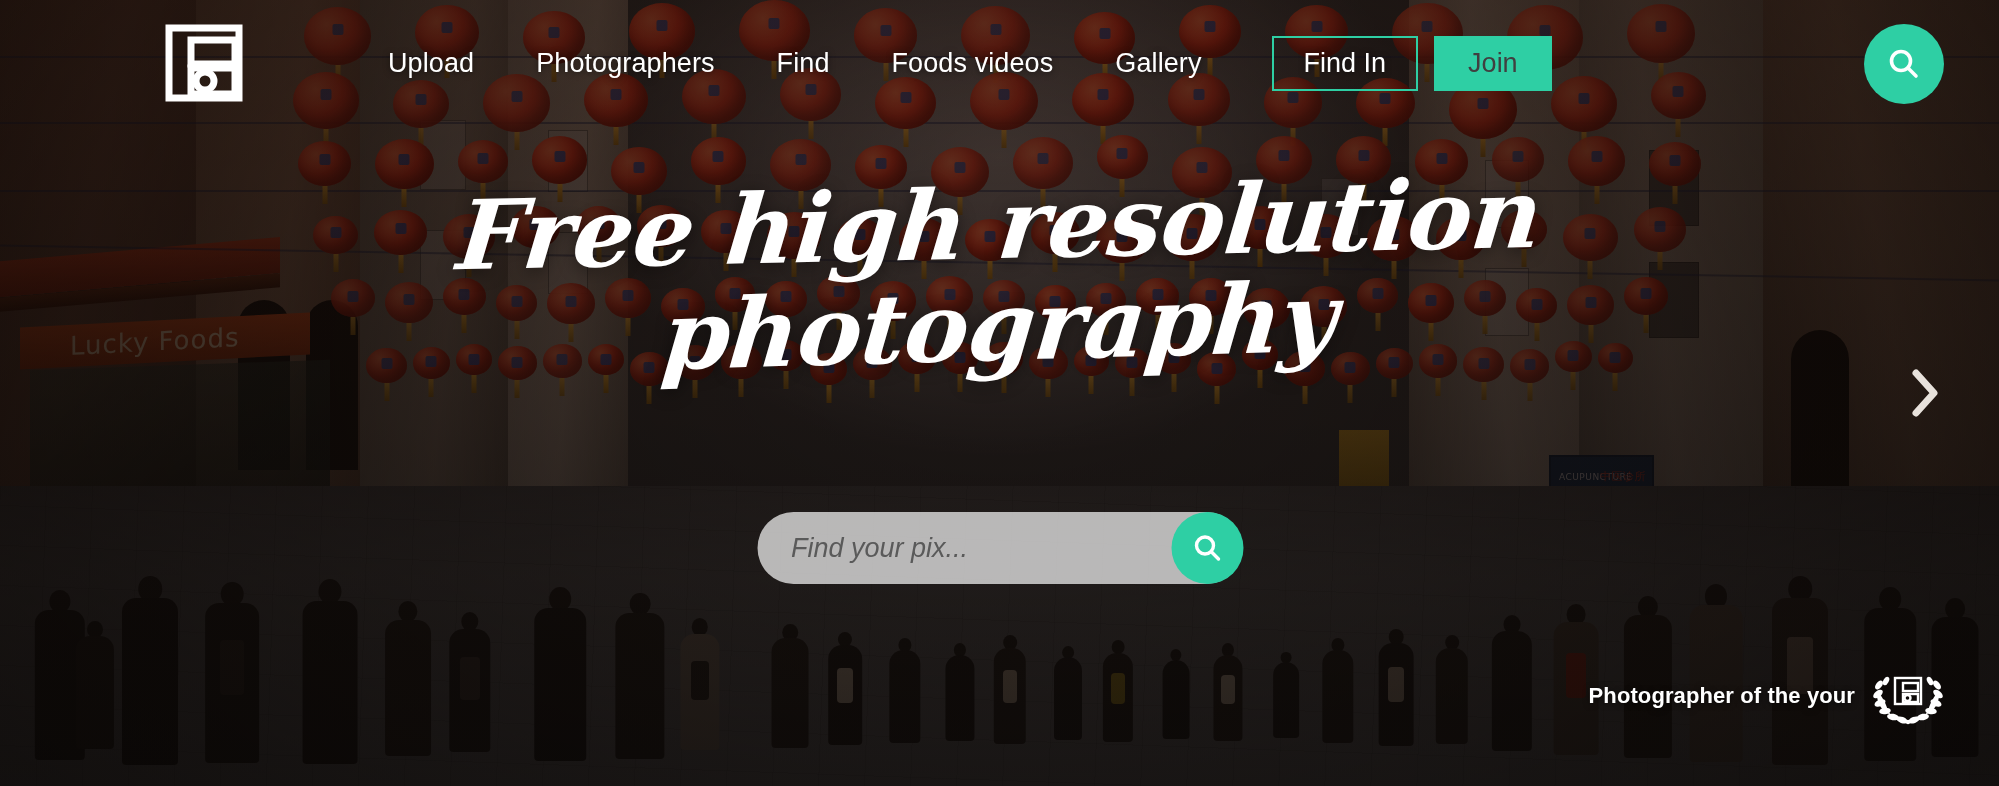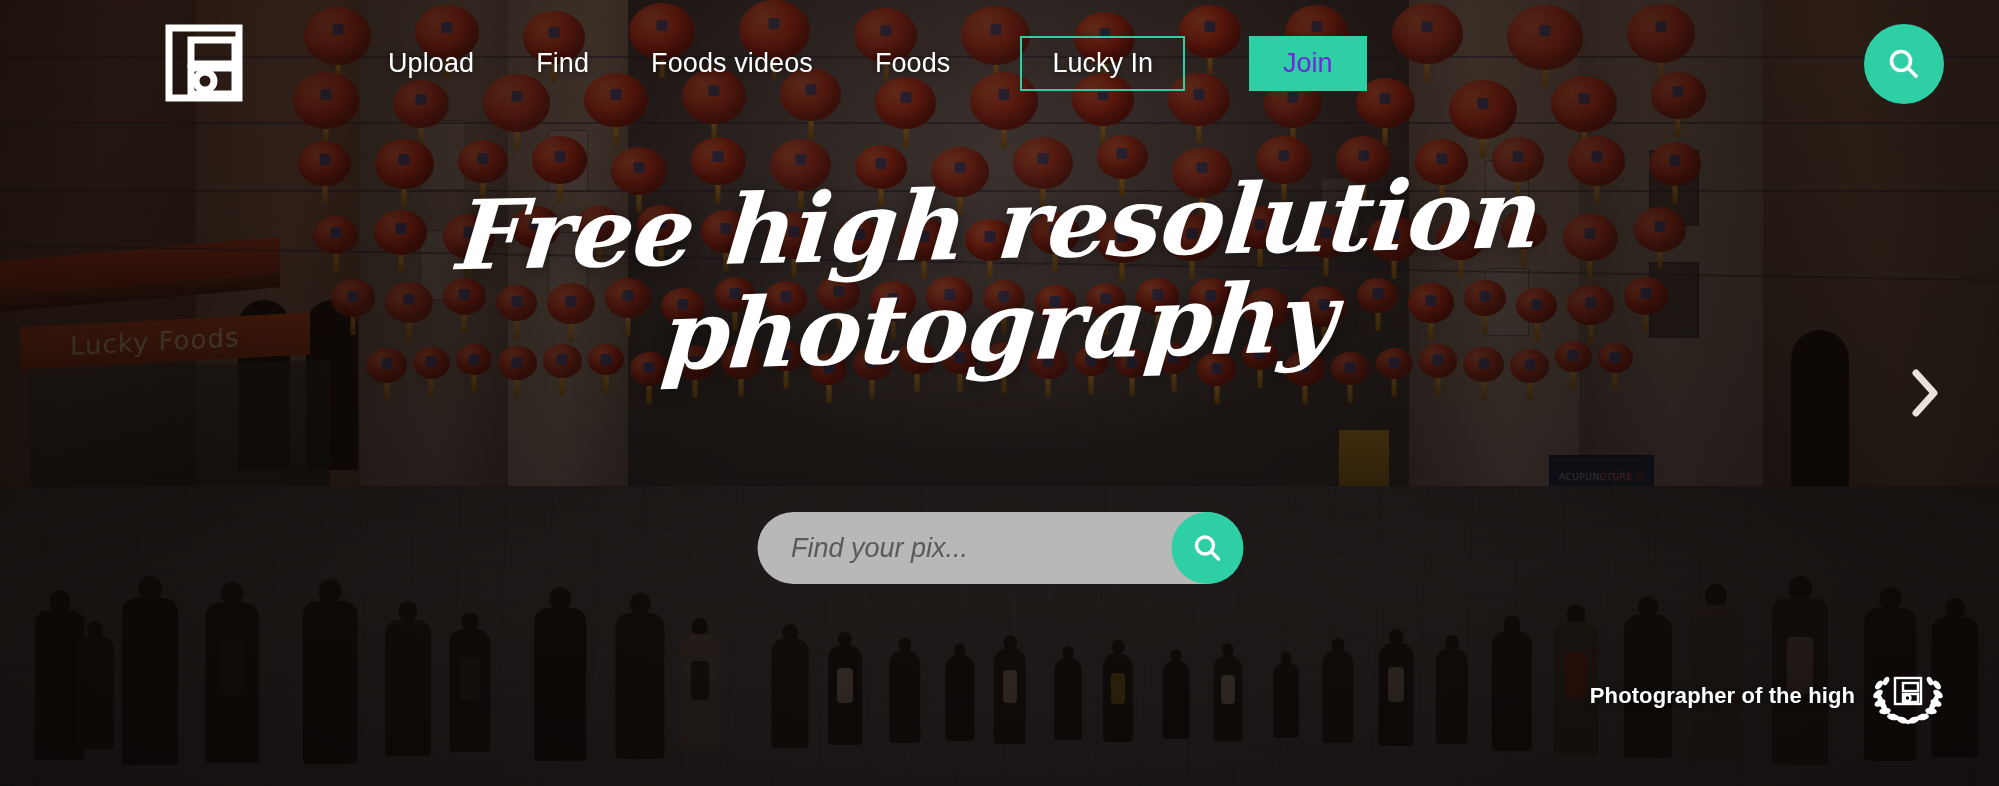--- a/index.html
+++ b/index.html
@@ -166,24 +166,23 @@
   }
 
   .auth { display:flex; align-items:center; margin-left:39px; gap:16px; }
   .btn-signin {
     color:#fff; font-size:27px; padding:10px 30px;
     border:2px solid #2ECFA4; background:transparent; cursor:pointer;
     text-shadow:0 1px 6px rgba(0,0,0,.55);
     font-family:"Liberation Sans", sans-serif;
   }
   .btn-join {
-    color:#6d28d9; font-size:27px; padding:12px 34px;
+    color:#404040; font-size:27px; padding:12px 34px;
     border:none; background:#2ECFA4; cursor:pointer;
     font-family:"Liberation Sans", sans-serif;
-    margin-left:48px;
   }
 
   .hdr-search {
     position:absolute; right:55px; top:24px;
     width:80px; height:80px; border-radius:50%;
     background:#2ECFA4; display:flex; align-items:center; justify-content:center;
     cursor:pointer;
   }
 
   
@@ -573,27 +572,28 @@
       <svg width="78" height="78" viewBox="0 0 78 78" aria-hidden="true">
         <rect x="4" y="4" width="70" height="70" fill="none" stroke="#fff" stroke-width="7"></rect>
         <rect x="26" y="16" width="44" height="24" fill="none" stroke="#fff" stroke-width="7"></rect>
         <rect x="26" y="44" width="44" height="26" fill="none" stroke="#fff" stroke-width="7"></rect>
         <circle cx="40" cy="57" r="9" fill="none" stroke="#fff" stroke-width="7"></circle>
       </svg>
     </div>
 
     <nav class="nav">
       <a href="#">Upload</a>
+      <a href="#">Photographers</a>
       <a href="#">Find</a>
       <a href="#">Foods videos</a>
-      <a href="#">Foods</a>
+      <a href="#">Gallery</a>
     </nav>
 
     <div class="auth">
-      <button class="btn-signin">Lucky In</button>
+      <button class="btn-signin">Find In</button>
       <button class="btn-join">Join</button>
     </div>
 
     <div class="hdr-search">
       <svg width="40" height="40" viewBox="0 0 40 40" aria-hidden="true">
         <circle cx="17" cy="17" r="9.5" fill="none" stroke="#fff" stroke-width="3.6"></circle>
         <line x1="24" y1="24" x2="32" y2="32" stroke="#fff" stroke-width="3.6" stroke-linecap="round"></line>
       </svg>
     </div>
   </div>
@@ -614,21 +614,21 @@
   </div>
 
   <div class="next-arrow">
     <svg width="36" height="56" viewBox="0 0 36 56" aria-hidden="true">
       <polyline points="9,8 27,28 9,48" fill="none" stroke="#e8e2dc" stroke-width="7" stroke-linecap="round" stroke-linejoin="round"></polyline>
     </svg>
   </div>
 
   <div class="potw">
     <div class="potw-text">
-      <span class="potw-label">Photographer of the high</span>
+      <span class="potw-label">Photographer of the your</span>
     </div>
     <div class="potw-badge">
       <svg width="78" height="66" viewBox="0 0 78 66" aria-hidden="true">
 
         <g stroke="#fff" stroke-width="2.4" fill="none">
           <rect x="26" y="15" width="26" height="26"></rect>
           <rect x="34" y="20" width="15" height="8"></rect>
           <rect x="34" y="31" width="15" height="8"></rect>
           <circle cx="38.5" cy="35" r="3"></circle>
         </g>

